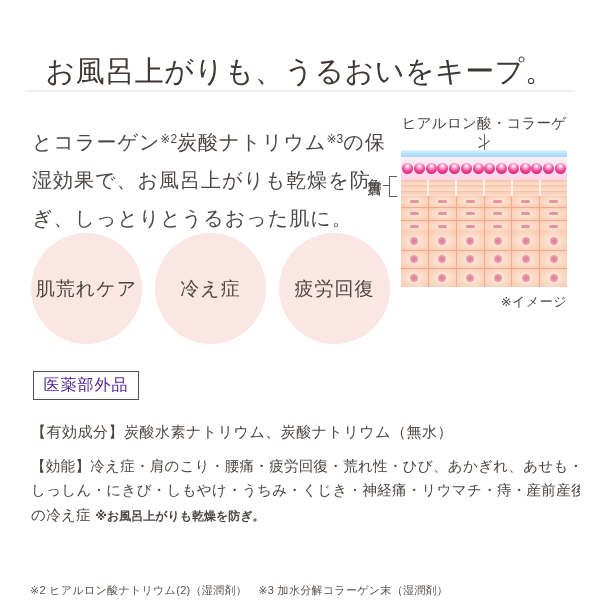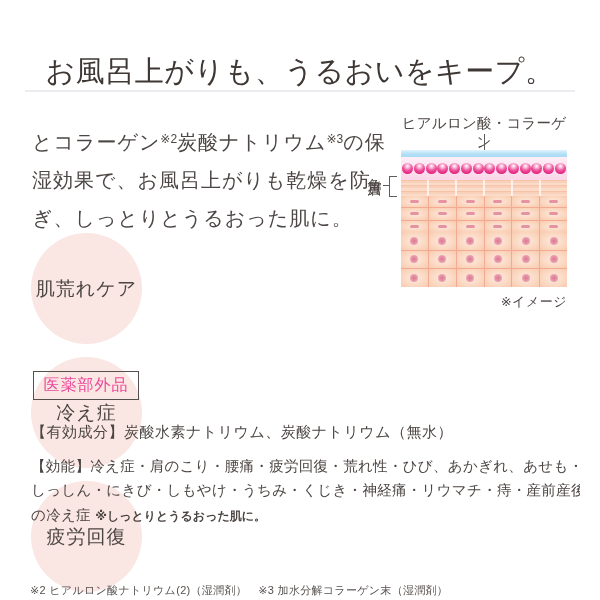--- a/index.html
+++ b/index.html
@@ -14,21 +14,21 @@
     font-size:29px;font-weight:500;color:#3e3734;letter-spacing:0.5px;
   }
   .divider{position:absolute;top:90px;left:25px;width:550px;height:2px;background:#ebedf1;}
   
   .intro{
     position:absolute;top:100px;left:32px;width:362px;
     font-size:20px;line-height:38px;letter-spacing:1px;color:#4c4644;
   }
   .intro sup{font-size:12px;letter-spacing:0;vertical-align:6px;}
   
-  .circles{position:absolute;top:233px;left:31px;display:flex;gap:13px;flex-direction:column;}
+  .circles{position:absolute;top:233px;left:31px;display:flex;gap:13px;}
   .circle{
     width:111px;height:111px;border-radius:50%;background:#fae6e3;
     display:flex;align-items:center;justify-content:center;
     font-size:19px;letter-spacing:1px;color:#4b4542;
   }
   
   .diagram-label{
     position:absolute;top:114px;left:396px;width:176px;text-align:center;
     font-size:14.5px;letter-spacing:0.2px;color:#4c4644;
   }
@@ -81,21 +81,21 @@
   }
   .bracket-tick{position:absolute;top:185px;left:383px;width:6px;height:1px;background:#5d5d5d;}
   .diagram-caption{
     position:absolute;top:293px;left:401px;width:166px;text-align:right;
     font-size:13px;letter-spacing:0.5px;color:#4c4644;
   }
   
   .badge{
     position:absolute;top:371px;left:33px;width:104px;height:27px;
     border:1px solid #55504d;display:flex;align-items:center;justify-content:center;
-    font-size:16px;letter-spacing:1px;color:#ec4899;
+    font-size:16px;letter-spacing:1px;color:#4c1d95;
   }
   .ingredients{position:absolute;top:409px;left:31px;width:556px;font-size:15px;letter-spacing:0.5px;color:#4b4542;margin-top:14px;}
   .efficacy{position:absolute;top:439px;left:31px;width:556px;font-size:14.5px;line-height:24.5px;letter-spacing:0.3px;color:#4b4542;}
   .efficacy .note{font-size:12px;font-weight:bold;letter-spacing:0;}
   .fragrance{position:absolute;top:513px;left:31px;font-size:15px;letter-spacing:1px;color:#4b4542;}
   .footnotes{position:absolute;top:551px;left:30px;width:560px;font-size:11px;letter-spacing:0.3px;color:#56514e;margin-top:32px;}
 </style>
 </head>
 <body>
 
@@ -256,18 +256,18 @@
 
   <div class="kakushitsu">角質層</div>
   <div class="bracket"></div>
   <div class="bracket-tick"></div>
   <div class="diagram-caption">※イメージ</div>
 
   <div class="badge">医薬部外品</div>
 
   <p class="ingredients"><span>【有効成分】</span><span>炭酸水素ナトリウム、炭酸ナトリウム（無水）</span></p>
 
-  <p class="efficacy"><span>【効能】</span><span>冷え症・肩のこり・腰痛・疲労回復・荒れ性・ひび、あかぎれ、あせも・しっしん・にきび・しもやけ・うちみ・くじき・神経痛・リウマチ・痔・産前産後の冷え症</span><span> </span><span class="note">※しっとりとうるおった肌に。</span></p>
+  <p class="efficacy"><span>【効能】</span><span>冷え症・肩のこり・腰痛・疲労回復・荒れ性・ひび、あかぎれ、あせも・しっしん・にきび・しもやけ・うちみ・くじき・神経痛・リウマチ・痔・産前産後の冷え症</span><span> </span><span class="note">※お風呂上がりも乾燥を防ぎ。</span></p>
 
 
   <p class="footnotes">※2 ヒアルロン酸ナトリウム(2)（湿潤剤）　※3 加水分解コラーゲン末（湿潤剤）</p>
 
 </div>
 
 </body></html>

